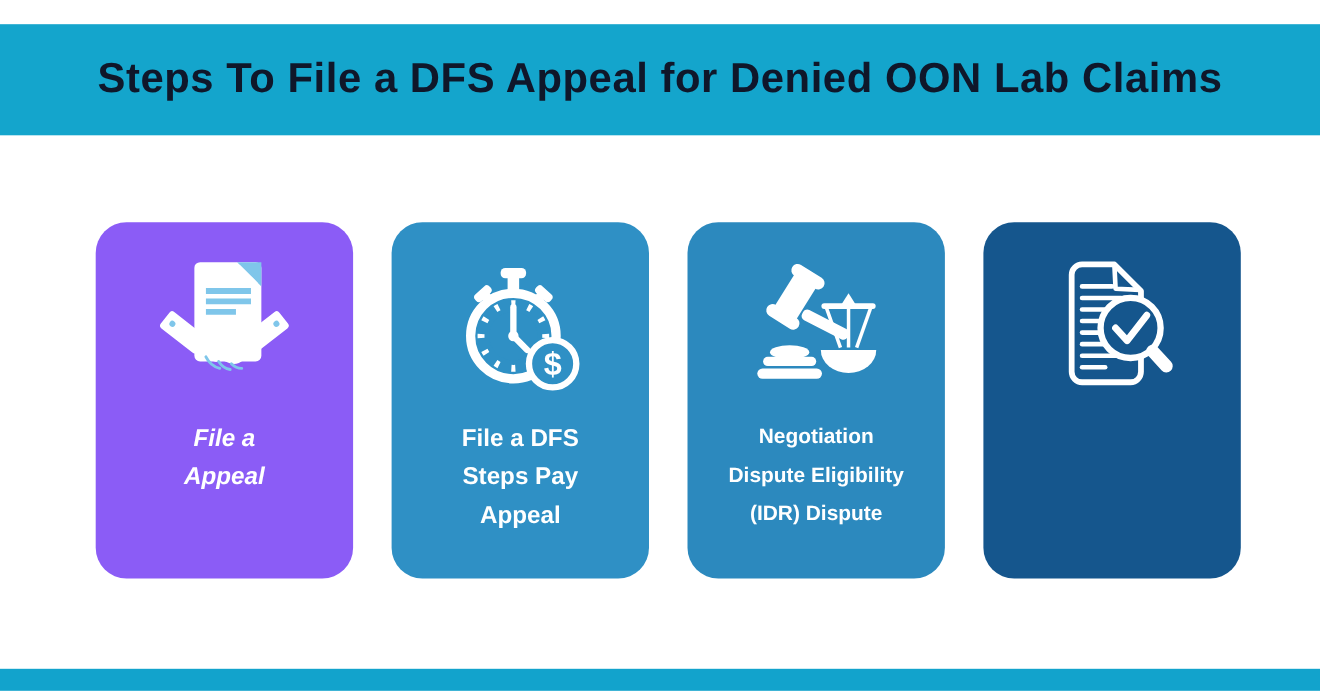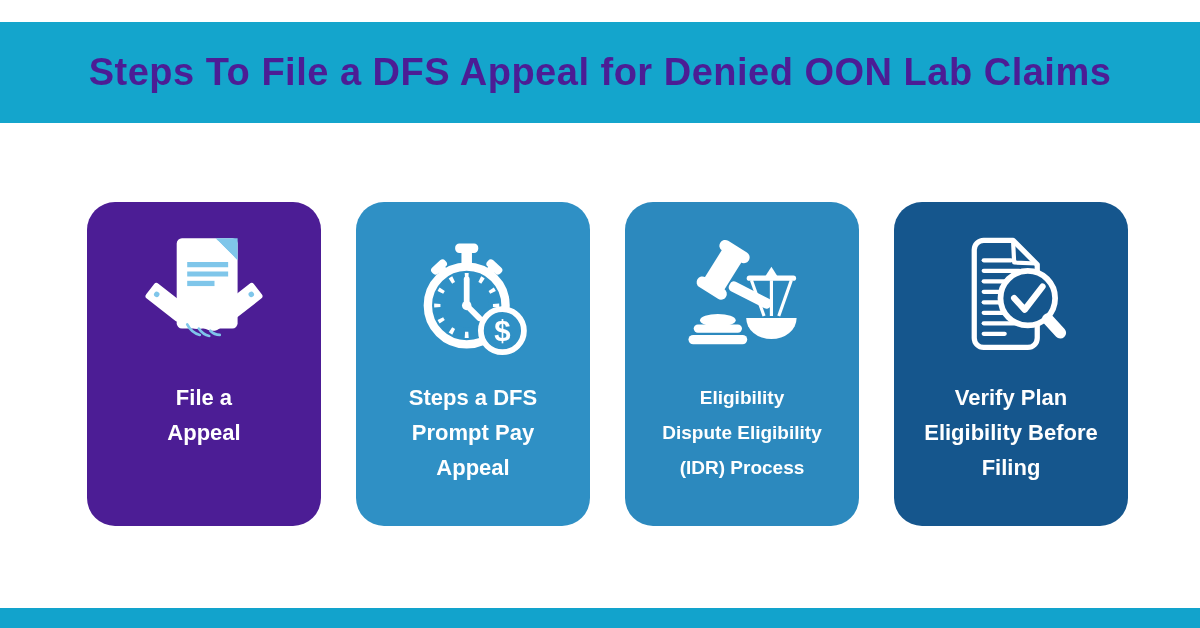--- a/index.html
+++ b/index.html
@@ -6,21 +6,21 @@
   body{
     width:1200px;height:628px;position:relative;overflow:hidden;
     background:#ffffff;
     font-family:"Liberation Sans",sans-serif;
   }
   .banner{
     position:absolute;top:22px;left:0;width:1200px;height:101px;
     display:flex;align-items:center;justify-content:center;
   }
   .banner h1{
-    margin:0;color:#4c1d95;font-size:38px;font-weight:700;
+    margin:0;color:#0f172a;font-size:38px;font-weight:700;
     letter-spacing:.5px;white-space:nowrap;text-align:center;
   }
   .cards-row{
     position:absolute;top:202px;left:87px;width:1041px;height:324px;
     display:flex;gap:35px;
   }
   .card{
     flex:1;border-radius:28px;
     display:flex;flex-direction:column;align-items:center;
     color:#ffffff;
@@ -39,21 +39,21 @@
 </style>
 </head>
 <body>
 
 <header class="banner" style="background: rgb(20, 165, 204); --card: #14A5CC;">
   <h1>Steps To File a DFS Appeal for Denied OON Lab Claims</h1>
 </header>
 
 <main class="cards-row">
 
-  <section class="card" style="background: #4c1d95; --card: #7FC6EA;">
+  <section class="card" style="background: #8b5cf6; font-style: italic; --card: #7FC6EA;">
     <div class="icon-wrap">
       <svg viewBox="0 0 120 120" width="126" height="126" aria-hidden="true">
         <rect x="34" y="6" width="58" height="86" rx="5" fill="#fff"></rect>
         <polygon points="92,6 92,27 71,6" fill="var(--card)"></polygon>
         <polygon points="73,8 89,24 73,24" fill="#fff"></polygon>
         <line x1="44" y1="31" x2="83" y2="31" stroke="var(--card)" stroke-width="5"></line>
         <line x1="44" y1="40" x2="83" y2="40" stroke="var(--card)" stroke-width="5"></line>
         <line x1="44" y1="49" x2="70" y2="49" stroke="var(--card)" stroke-width="5"></line>
         <g transform="rotate(38 26 68)">
           <rect x="4" y="59" width="40" height="18" rx="3" fill="#fff"></rect>
@@ -93,22 +93,22 @@
         <circle cx="54" cy="70" r="28" fill="none" stroke="#fff" stroke-width="6" pathLength="120" stroke-dasharray="2.4 7.6" stroke-dashoffset="1.2"></circle>
         <circle cx="54" cy="70" r="21" fill="var(--card)"></circle>
         <line x1="54" y1="70" x2="54" y2="45" stroke="#fff" stroke-width="5.5" stroke-linecap="round"></line>
         <line x1="54" y1="70" x2="66" y2="82" stroke="#fff" stroke-width="5.5" stroke-linecap="round"></line>
         <circle cx="54" cy="70" r="4.5" fill="#fff"></circle>
         <circle cx="88" cy="94" r="20.5" fill="var(--card)" stroke="#fff" stroke-width="5.5"></circle>
         <text x="88" y="104" text-anchor="middle" font-size="28" fill="#fff">$</text>
       </svg>
     </div>
     <div class="label">
-      <span>Steps a DFS</span>
-      <span>Prompt Pay</span>
+      <span>File a DFS</span>
+      <span>Steps Pay</span>
       <span>Appeal</span>
     </div>
   </section>
 
   <section class="card small-label" style="background: rgb(44, 137, 190); --card: #2C89BE;">
     <div class="icon-wrap">
       <svg viewBox="0 0 120 120" width="126" height="126" aria-hidden="true">
         <g transform="rotate(32 42 36)">
           <rect x="31" y="18" width="22" height="36" fill="#fff"></rect>
           <rect x="26" y="10" width="32" height="11" rx="5.5" fill="#fff"></rect>
@@ -120,23 +120,23 @@
         <rect x="9" y="98" width="56" height="9" rx="4.5" fill="#fff"></rect>
         <polygon points="88,33 81,44 95,44" fill="#fff"></polygon>
         <line x1="67" y1="44" x2="109" y2="44" stroke="#fff" stroke-width="5" stroke-linecap="round"></line>
         <line x1="69" y1="46" x2="81" y2="80" stroke="#fff" stroke-width="3"></line>
         <line x1="107" y1="46" x2="95" y2="80" stroke="#fff" stroke-width="3"></line>
         <line x1="88" y1="46" x2="88" y2="80" stroke="#fff" stroke-width="3"></line>
         <path d="M64,82 A24,20 0 0 0 112,82 Z" fill="#fff"></path>
       </svg>
     </div>
     <div class="label">
-      <span>Eligibility</span>
+      <span>Negotiation</span>
       <span>Dispute Eligibility</span>
-      <span>(IDR) Process</span>
+      <span>(IDR) Dispute</span>
     </div>
   </section>
 
   <section class="card" style="background: rgb(21, 86, 141); --card: #15568D;">
     <div class="icon-wrap">
       <svg viewBox="0 0 120 120" width="126" height="126" aria-hidden="true">
         <path d="M62,8 H34 a9,9 0 0 0 -9,9 v84 a9,9 0 0 0 9,9 h42 a9,9 0 0 0 9,-9 V31 Z" fill="none" stroke="#fff" stroke-width="5" stroke-linejoin="round"></path>
         <path d="M62,9 L63,29 L84,30" fill="none" stroke="#fff" stroke-width="4" stroke-linejoin="round"></path>
         <line x1="34" y1="27" x2="60" y2="27" stroke="#fff" stroke-width="4" stroke-linecap="round"></line>
         <line x1="34" y1="37" x2="68" y2="37" stroke="#fff" stroke-width="4" stroke-linecap="round"></line>
@@ -144,22 +144,17 @@
         <line x1="34" y1="57" x2="66" y2="57" stroke="#fff" stroke-width="4" stroke-linecap="round"></line>
         <line x1="34" y1="67" x2="66" y2="67" stroke="#fff" stroke-width="4" stroke-linecap="round"></line>
         <line x1="34" y1="77" x2="68" y2="77" stroke="#fff" stroke-width="4" stroke-linecap="round"></line>
         <line x1="34" y1="87" x2="68" y2="87" stroke="#fff" stroke-width="4" stroke-linecap="round"></line>
         <line x1="34" y1="97" x2="54" y2="97" stroke="#fff" stroke-width="4" stroke-linecap="round"></line>
         <circle cx="76" cy="63" r="26" fill="var(--card)" stroke="#fff" stroke-width="5.5"></circle>
         <path d="M63,63 L73,74 L90,52" fill="none" stroke="#fff" stroke-width="6" stroke-linecap="round" stroke-linejoin="round"></path>
         <line x1="95" y1="83" x2="107" y2="96" stroke="#fff" stroke-width="11" stroke-linecap="round"></line>
       </svg>
     </div>
-    <div class="label">
-      <span>Verify Plan</span>
-      <span>Eligibility Before</span>
-      <span>Filing</span>
-    </div>
   </section>
 
 </main>
 
 <footer class="bottom-bar" style="background: rgb(18, 163, 204); --card: #12A3CC;"></footer>
 
 </body></html>

